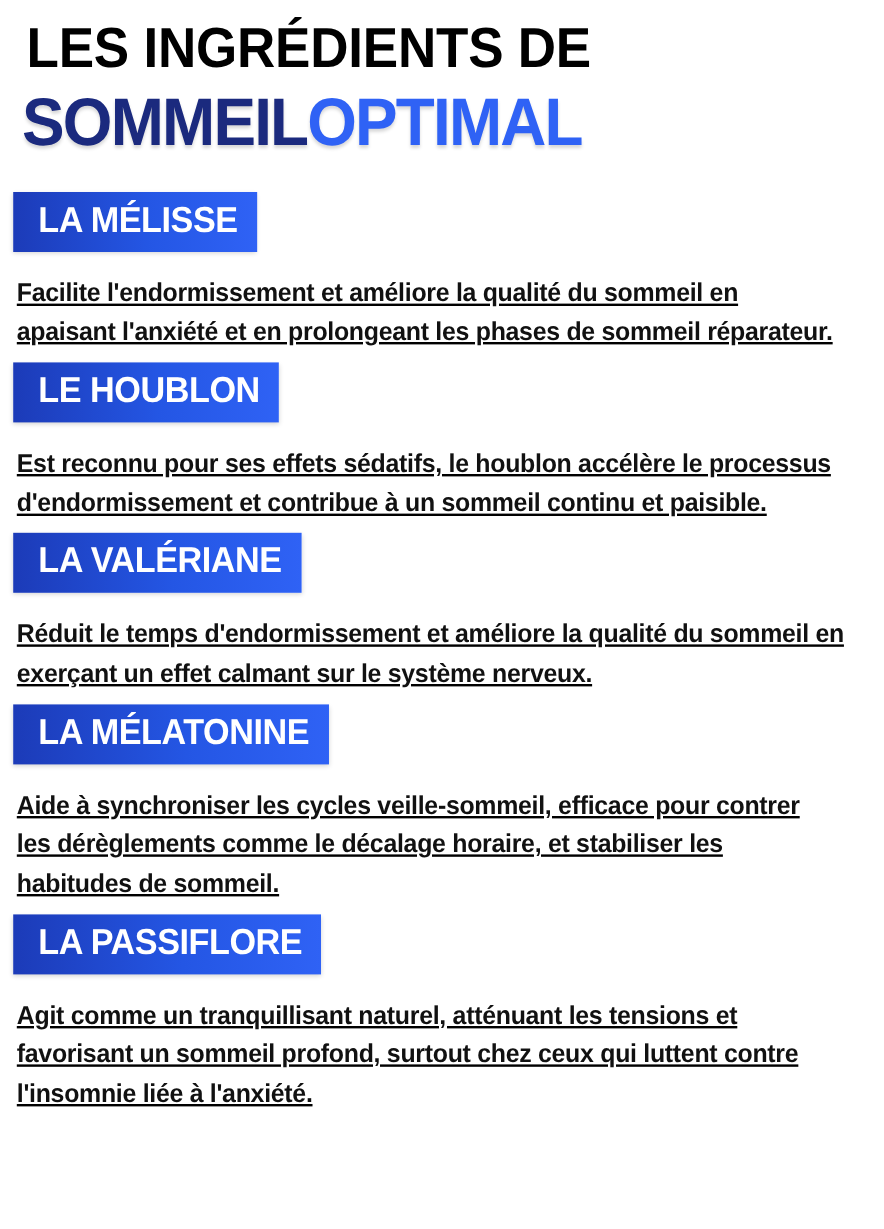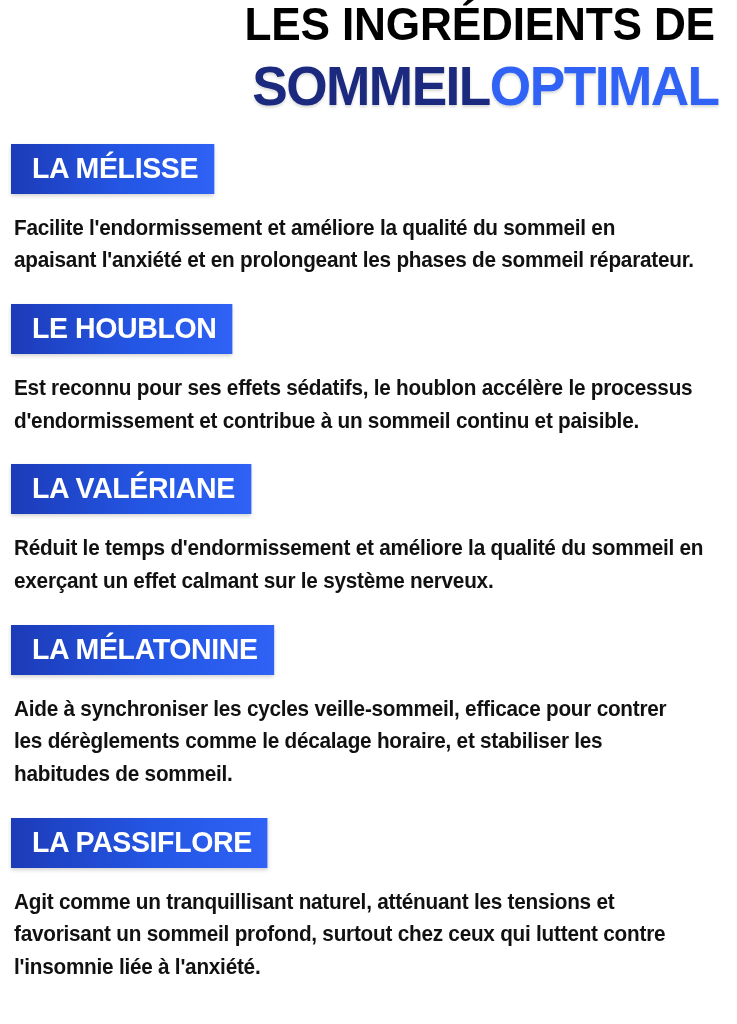--- a/index.html
+++ b/index.html
@@ -21,21 +21,22 @@
     width: 737px;
     height: 1024px;
     position: relative;
     background: #ffffff;
     padding: 0;
   }
 
   
   .title-block {
     width: 100%;
-    text-align: right;
+    text-align: left;
+    padding-top: 16px;
   }
 
   .title-line1 {
     display: block;
     font-family: "Liberation Sans", "DejaVu Sans", sans-serif;
     font-weight: 700;
     font-size: 47px;
     line-height: 1.04;
     letter-spacing: -0.2px;
     color: #000000;
@@ -57,20 +58,21 @@
     white-space: nowrap;
     text-shadow: 0 2px 3px rgba(0,0,0,0.16);
   }
 
   .word-dark  { color: #1b2a7e; }
   .word-light { color: #2f62f5; }
 
   
   .sections {
     margin-top: 28px;
+    text-decoration: underline;
   }
 
   .section {
     position: relative;
   }
 
   .badge {
     display: inline-block;
     margin-left: 11px;
     padding: 9px 17px 11px 22px;
@@ -93,21 +95,21 @@
     font-family: "Liberation Sans", "DejaVu Sans", sans-serif;
     font-weight: 700;
     font-size: 21.5px;
     line-height: 1.52;
     letter-spacing: -0.25px;
     transform: scaleX(0.965);
     transform-origin: left top;
   }
 
   
-  .section + .section { margin-top: 27px; }
+  .section + .section { margin-top: 9px; }
   .sec-1 { margin-top: 0; }
   .sec-2 { margin-top: 22px; }
   .sec-3 { margin-top: 22px; }
   .sec-4 { margin-top: 22px; }
   .sec-5 { margin-top: 22px; }
 
   .sec-3 .body-text { margin-right: 8px; }
 </style>
 </head>
 <body>

